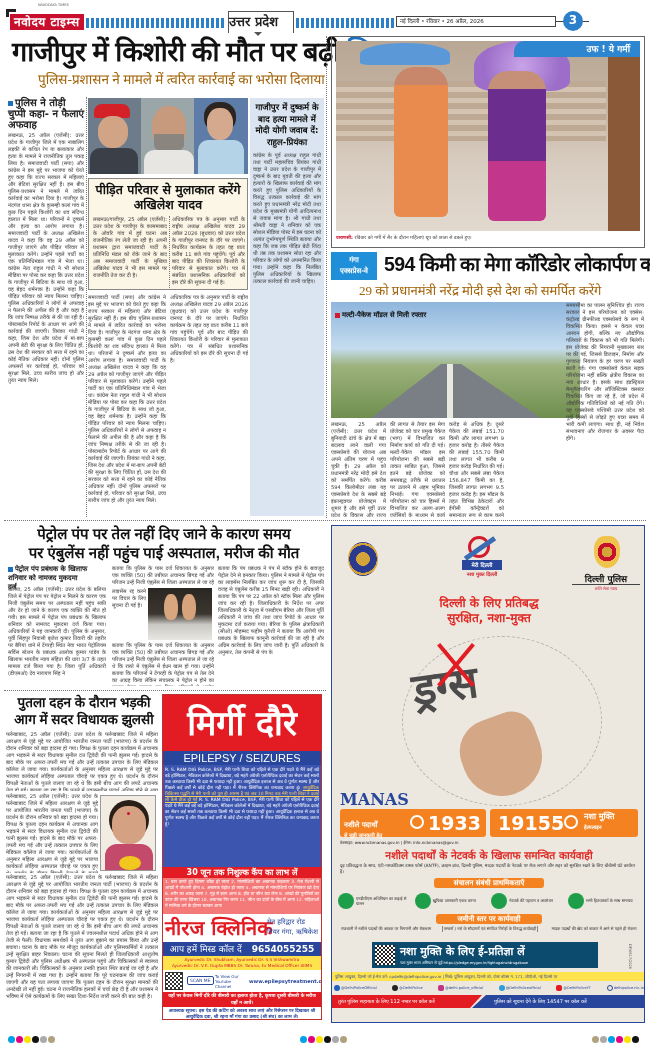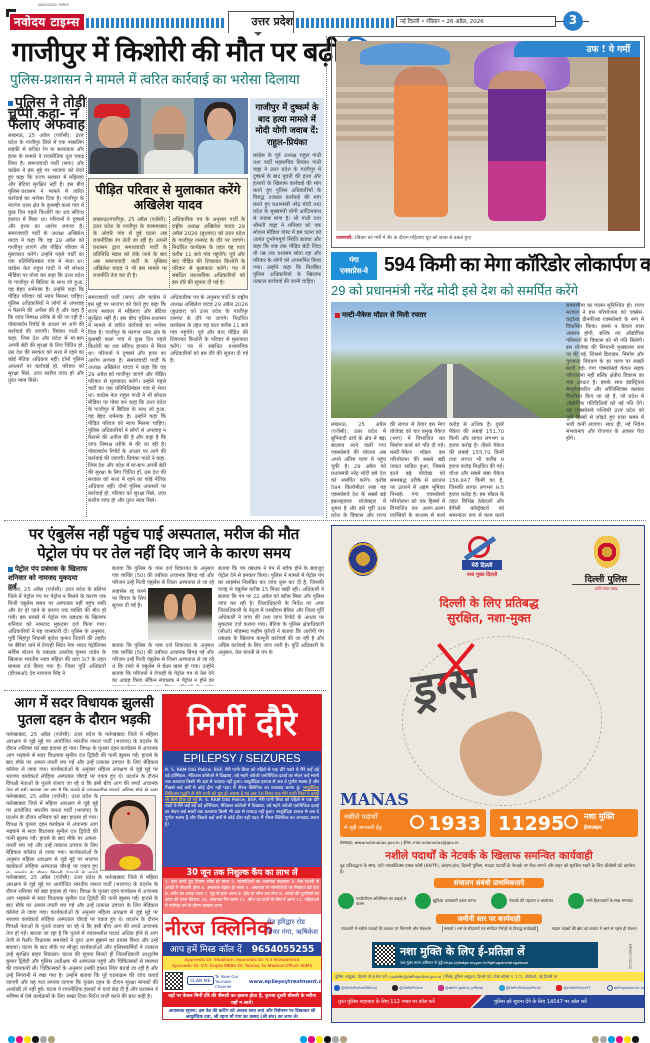--- a/index.html
+++ b/index.html
@@ -6,26 +6,26 @@
   html, body { width: 650px; height: 1043px; background: #fff; overflow: hidden; }
   body { font-family: "DejaVu Sans", sans-serif; color: #222; position: relative; }
   .abs { position: absolute; }
   .body-text { font-size: 5.2px; line-height: 7px; color: #444; text-align: justify; overflow: hidden; font-family: "DejaVu Sans", sans-serif; }
   .dotted-v { border-left: 1px dotted #777; }
   .dotted-h { border-top: 1px dotted #777; }
 
   
   .mast-stripes { background: repeating-linear-gradient(90deg, #2c7fc9 0 3px, #fff 3px 5px); }
   .brand { background: #c8102e; color: #fff; font-weight: bold; font-size: 12px; line-height: 16px; padding: 0 4px; font-family: "DejaVu Sans", sans-serif; letter-spacing: 0.5px; }
-  .section-tab { background: #fff; border: 1px solid #555; border-bottom: none; font-weight: bold; font-size: 11px; text-align: right; line-height: 20px; }
+  .section-tab { background: #fff; border: 1px solid #555; border-bottom: none; font-weight: bold; font-size: 13px; text-align: left; line-height: 20px; }
   .date-box { border: 1px solid #444; font-size: 5.5px; line-height: 9px; padding: 0 3px; background: #fff; white-space: nowrap; }
   .page-no { background: #2c7fc9; color: #fff; border-radius: 50%; font-size: 12px; text-align: center; line-height: 18px; font-weight: bold; }
 
   .headline { font-weight: bold; font-family: "Liberation Sans", sans-serif; color: #111; white-space: nowrap; }
-  .subhead { font-family: Liberation Sans, sans-serif; color: #0f766e; white-space: nowrap; }
+  .subhead { font-family: Liberation Serif, serif; color: #a16207; white-space: nowrap; margin-left: 28px; }
   .blue { color: #1e6fc0; }
   .bullet-sq { display: inline-block; width: 5px; height: 5px; background: #1e6fc0; margin-right: 2px; vertical-align: middle; }
   .bullet-red { display: inline-block; width: 5px; height: 5px; background: #d31c2b; margin-right: 2px; vertical-align: middle; }
 
   .photo { overflow: hidden; }
   .sidebar-box { background: #dbe5f1; }
 
   .tag-blue { background: #1e8fd8; color: #fff; text-align: center; font-size: 7px; line-height: 11px; font-weight: bold; }
 
   
@@ -52,21 +52,21 @@
   <div class="abs" style="left:556px;top:21px;width:8px;border-top:1px solid #444;"></div>
   <div class="abs page-no" style="left:563px;top:11px;width:20px;height:20px;">3</div>
   <div class="abs" style="left:583px;top:21px;width:6px;border-top:1px solid #444;"></div>
 </div>
 
 <div class="abs headline" style="left:12px;top:36px;font-size:27px;line-height:32px;letter-spacing:-0.5px;">
   <span>गाजीपुर में किशोरी की मौत पर बढ़ी </span><span class="blue">सियासत</span>
 </div>
 <div class="abs subhead" style="left:10px;top:71px;font-size:13.5px;line-height:18px;">पुलिस-प्रशासन ने मामले में त्वरित कार्रवाई का भरोसा दिलाया</div>
 
-<div class="abs" style="left:8px;top:97px;width:78px;font-size:14px;line-height:11px;font-weight:bold;">
+<div class="abs" style="left:8px;top:97px;width:78px;font-size:10px;line-height:11px;font-weight:bold;">
   <span class="bullet-sq"></span><span>पुलिस ने तोड़ी चुप्पी कहा- न फैलाएं अफवाह</span>
 </div>
 <div class="abs body-text" style="left:8px;top:132px;width:76px;height:385px;">
   <span>लखनऊ, 25 अप्रैल (एजेंसी): उत्तर प्रदेश के गाजीपुर जिले में एक नाबालिग लड़की से कथित रेप या बलात्कार और हत्या के मामले ने राजनीतिक तूल पकड़ लिया है।</span>
   <span>समाजवादी पार्टी (सपा) और कांग्रेस ने इस मुद्दे पर भाजपा को घेरते हुए कहा कि राज्य सरकार में महिलाएं और बेटियां सुरक्षित नहीं हैं। इस बीच पुलिस-प्रशासन ने मामले में त्वरित कार्रवाई का भरोसा दिया है। गाजीपुर के नंदगंज थाना क्षेत्र के कुसम्ही कलां गांव में कुछ दिन पहले किशोरी का शव संदिग्ध हालात में मिला था। परिजनों ने दुष्कर्म और हत्या का आरोप लगाया है। समाजवादी पार्टी के अध्यक्ष अखिलेश यादव ने कहा कि वह 29 अप्रैल को गाजीपुर जाएंगे और पीड़ित परिवार से मुलाकात करेंगे। उन्होंने पहले पार्टी का एक प्रतिनिधिमंडल गांव में भेजा था। कांग्रेस नेता राहुल गांधी ने भी सोशल मीडिया पर पोस्ट कर कहा कि उत्तर प्रदेश के गाजीपुर में बिटिया के साथ जो हुआ, वह बेहद शर्मनाक है। उन्होंने कहा कि पीड़ित परिवार को न्याय मिलना चाहिए। पुलिस अधिकारियों ने लोगों से अफवाह न फैलाने की अपील की है और कहा है कि जांच निष्पक्ष तरीके से की जा रही है। पोस्टमार्टम रिपोर्ट के आधार पर आगे की कार्रवाई की जाएगी। प्रियंका गांधी ने कहा, जिस देश और प्रदेश में मां-बाप अपनी बेटी की सुरक्षा के लिए चिंतित हों, उस देश की सरकार को सत्ता में रहने का कोई नैतिक अधिकार नहीं। दोनों पुलिस अफसरों पर कार्रवाई हो, परिवार को सुरक्षा मिले, उच्च स्तरीय जांच हो और तुरंत न्याय मिले।</span>
 </div>
 <div class="abs dotted-v" style="left:86px;top:97px;height:420px;"></div>
 
 <div class="abs photo" style="left:88px;top:98px;width:160px;height:76px;background:linear-gradient(90deg,#6d7b8a 0 33%,#9aa6a8 33% 66%,#5e7ca8 66%);">
   <div class="abs" style="left:6px;top:6px;width:36px;height:14px;background:#d42027;border-radius:8px 8px 2px 2px;"></div>
@@ -129,41 +129,41 @@
 </div>
 
 <div class="abs body-text" style="left:331px;top:421px;width:55px;height:96px;">लखनऊ, 25 अप्रैल (एजेंसी): उत्तर प्रदेश में बुनियादी ढांचे के क्षेत्र में बड़ा बदलाव लाने वाली गंगा एक्सप्रेसवे की योजना अब अपने अंतिम चरण में पहुंच चुकी है। 29 अप्रैल को प्रधानमंत्री नरेंद्र मोदी इसे देश को समर्पित करेंगे। करीब 594 किलोमीटर लंबा यह एक्सप्रेसवे देश के सबसे बड़े इंफ्रास्ट्रक्चर प्रोजेक्ट्स में शुमार है और इसे पूर्वी उत्तर प्रदेश के विकास और राज्य सरकार की महत्वाकांक्षी योजना का प्रतीक माना जा रहा है। करीब 37 हजार करोड़</div>
 <div class="abs body-text" style="left:390px;top:421px;width:55px;height:96px;">की लागत से तैयार इस मेगा प्रोजेक्ट को चार प्रमुख पैकेज (भाग) में विभाजित कर निर्माण कार्य को गति दी गई। मल्टी-पैकेज मॉडल इस परियोजना की सबसे बड़ी ताकत साबित हुआ, जिससे इतने बड़े प्रोजेक्ट को समयबद्ध तरीके से धरातल पर उतारने में अहम भूमिका निभाई। गंगा एक्सप्रेसवे परियोजना को चार हिस्सों में विभाजित कर अलग-अलग एजेंसियों के माध्यम से कार्य कराया गया। पहले पैकेज की लंबाई 129.70 किमी है, जिसकी लागत 9 हजार</div>
 <div class="abs body-text" style="left:449px;top:421px;width:55px;height:96px;">करोड़ से अधिक है। दूसरे पैकेज की लंबाई 151.70 किमी और लागत लगभग 9 हजार करोड़ है। तीसरे पैकेज की लंबाई 155.70 किमी तथा लागत भी करीब 9 हजार करोड़ निर्धारित की गई। चौथा और सबसे लंबा पैकेज 156.847 किमी का है, जिसकी लागत लगभग 9.5 हजार करोड़ है। इस मॉडल के तहत विभिन्न ठेकेदारों और ईपीसी कॉन्ट्रैक्टरों को समानांतर रूप से काम करने का अवसर मिला, जिससे निर्माण कार्य में उल्लेखनीय तेजी आई और</div>
 <div class="abs body-text" style="left:566px;top:302px;width:78px;height:215px;">समयसीमा का पालन सुनिश्चित हो। राज्य सरकार ने इस परियोजना को एक्सेस-कंट्रोल्ड ग्रीनफील्ड एक्सप्रेसवे के रूप में विकसित किया। इससे न केवल यात्रा आसान होगी, बल्कि नए औद्योगिक गलियारों के विकास को भी गति मिलेगी। इस प्रोजेक्ट की निगरानी मुख्यालय स्तर पर की गई, जिससे डिजाइन, निर्माण और गुणवत्ता नियंत्रण के हर चरण पर सख्ती बरती गई। गंगा एक्सप्रेसवे केवल सड़क परियोजना नहीं बल्कि क्षेत्रीय विकास का नया आधार है। इसके साथ इंडस्ट्रियल मैन्युफैक्चरिंग और लॉजिस्टिक्स क्लस्टर विकसित किए जा रहे हैं, जो प्रदेश में औद्योगिक गतिविधियों को नई गति देंगे। यह एक्सप्रेसवे पश्चिमी उत्तर प्रदेश को पूर्वी हिस्सों से जोड़ते हुए यात्रा समय में भारी कमी लाएगा। साथ ही, नई निवेश संभावनाएं और रोजगार के अवसर पैदा होंगे।</div>
 
 <div class="abs dotted-h" style="left:4px;top:520px;width:642px;"></div>
 
 <div class="abs headline" style="left:14px;top:524px;width:300px;font-size:15px;line-height:19px;text-align:center;white-space:normal;">
+  <div>पेट्रोल पंप पर तेल नहीं दिए जाने के कारण समय</div>
   <div>पर एंबुलेंस नहीं पहुंच पाई अस्पताल, मरीज की मौत</div>
-  <div>पेट्रोल पंप पर तेल नहीं दिए जाने के कारण समय</div>
 </div>
 <div class="abs" style="left:8px;top:565px;width:80px;font-size:6.8px;line-height:9px;font-weight:bold;">
   <span class="bullet-sq"></span><span>पेट्रोल पंप प्रबंधक के खिलाफ शनिवार को नामजद मुकदमा दर्ज</span>
 </div>
 <div class="abs body-text" style="left:8px;top:586px;width:98px;height:100px;">बलिया, 25 अप्रैल (एजेंसी): उत्तर प्रदेश के बलिया जिले में पेट्रोल पंप पर पेट्रोल न मिलने के कारण एक निजी एंबुलेंस समय पर अस्पताल नहीं पहुंच सकी और देर हो जाने के कारण एक व्यक्ति की मौत हो गयी। इस मामले में पेट्रोल पंप प्रबंधक के खिलाफ शनिवार को नामजद मुकदमा दर्ज किया गया। अधिकारियों ने यह जानकारी दी। पुलिस के अनुसार, पूर्वी सिंहपुर निवासी बृजेश कुमार तिवारी की तहरीर पर बैरिया थाने में टेंगरही स्थित नेवा भारत पेट्रोलियम सर्विस स्टेशन के प्रबंधक आलोक कुमार पांडेय के खिलाफ भारतीय न्याय संहिता की धारा 3/7 के तहत मामला दर्ज किया गया है। जिला पूर्ति अधिकारी (डीएसओ) देव नारायण सिंह ने</div>
 <div class="abs body-text" style="left:112px;top:565px;width:102px;height:20px;">बताया कि पुलिस के पास दर्ज शिकायत के अनुसार एक व्यक्ति (50) की तबीयत अचानक बिगड़ गई और परिजन उन्हें निजी एंबुलेंस से जिला अस्पताल ले जा रहे थे कि रास्ते में एंबुलेंस में ईंधन खत्म हो गया। उन्होंने बताया कि परिजनों ने टेंगरही के पेट्रोल पंप से तेल देने का आग्रह किया लेकिन संचालक ने पेट्रोल न होने का हवाला देकर इनकार कर दिया। परिजनों ने आरोप लगाया कि समय पर अस्पताल न पहुंच पाने के कारण मरीज की मौत हो गई। जिलाधिकारी मंगला प्रसाद सिंह ने बताया कि 22 अप्रैल की रात 9:21 बजे पेट्रोल पंप पर पहुंचे थे</div>
 <div class="abs photo" style="left:148px;top:588px;width:64px;height:52px;background:linear-gradient(180deg,#2a2622 0%,#3c3630 50%,#c9c7c2 70%,#e8e7e3 100%);">
   <div class="abs" style="left:16px;top:6px;width:14px;height:26px;background:#d9a77f;border-radius:45% 45% 40% 40%;"></div>
   <div class="abs" style="left:34px;top:6px;width:14px;height:26px;background:#d6a37c;border-radius:45% 45% 40% 40%;"></div>
 </div>
 <div class="abs body-text" style="left:112px;top:588px;width:34px;height:52px;">लाइसेंस रद्द करने पर विचार के लिए सूचना दी गई है।</div>
 <div class="abs body-text" style="left:112px;top:642px;width:102px;height:44px;">बताया कि पुलिस के पास दर्ज शिकायत के अनुसार एक व्यक्ति (50) की तबीयत अचानक बिगड़ गई और परिजन उन्हें निजी एंबुलेंस से जिला अस्पताल ले जा रहे थे कि रास्ते में एंबुलेंस में ईंधन खत्म हो गया। उन्होंने बताया कि परिजनों ने टेंगरही के पेट्रोल पंप से तेल देने का आग्रह किया लेकिन संचालक ने पेट्रोल न होने का हवाला देकर इनकार कर दिया। परिजनों ने आरोप लगाया कि समय पर अस्पताल न पहुंच पाने के कारण मरीज की मौत हो गई। जिलाधिकारी मंगला प्रसाद सिंह ने बताया कि 22 अप्रैल की रात 9:21 बजे पेट्रोल पंप पर पहुंचे थे</div>
 <div class="abs body-text" style="left:218px;top:565px;width:106px;height:121px;">बताया कि पंप प्रबंधक ने पंप में स्टॉक होने के बावजूद पेट्रोल देने से इनकार किया। पुलिस ने मामले में पेट्रोल पंप का लाइसेंस निलंबित कर जांच शुरू कर दी है, जिसकी वजह से एंबुलेंस करीब 15 मिनट खड़ी रही। अधिकारी ने बताया कि पंप पर 22 अप्रैल को स्टॉक मिला और पुलिस जांच कर रही है। जिलाधिकारी के निर्देश पर अपर जिलाधिकारी के नेतृत्व में एसडीएम बैरिया और जिला पूर्ति अधिकारी ने जांच की तथा जांच रिपोर्ट के आधार पर मुकदमा दर्ज कराया गया। बैरिया के पुलिस क्षेत्राधिकारी (सीओ) मोहम्मद फहीम कुरैशी ने बताया कि आरोपी पंप प्रबंधक के खिलाफ कानूनी कार्रवाई की जा रही है और अग्रिम कार्रवाई के लिए जांच जारी है। पूर्ति अधिकारी के अनुसार, तेल कंपनी से पंप के</div>
 
 <div class="abs dotted-h" style="left:4px;top:690px;width:322px;"></div>
 
 <div class="abs headline" style="left:4px;top:694px;width:160px;font-size:13.5px;line-height:17px;text-align:center;white-space:normal;">
+  <div>पुतला दहन के दौरान भड़की</div>
   <div>आग में सदर विधायक झुलसी</div>
-  <div>पुतला दहन के दौरान भड़की</div>
 </div>
 <div class="abs body-text" style="left:6px;top:731px;width:152px;height:60px;">फर्रुखाबाद, 25 अप्रैल (एजेंसी): उत्तर प्रदेश के फर्रुखाबाद जिले में महिला आरक्षण से जुड़े मुद्दे पर आयोजित भारतीय जनता पार्टी (भाजपा) के प्रदर्शन के दौरान शनिवार को बड़ा हादसा हो गया। विपक्ष के पुतला दहन कार्यक्रम में अचानक आग भड़कने से सदर विधायक सुनील दत्त द्विवेदी की पत्नी झुलस गईं। हादसे के बाद मौके पर अफरा-तफरी मच गई और उन्हें तत्काल उपचार के लिए मेडिकल कॉलेज ले जाया गया। कार्यकर्ताओं के अनुसार महिला आरक्षण से जुड़े मुद्दे पर भाजपा कार्यकर्ता लोहिया अस्पताल चौराहे पर एकत्र हुए थे। प्रदर्शन के दौरान विपक्षी नेताओं के पुतले जलाए जा रहे थे कि इसी बीच आग की लपटें अचानक तेज हो गईं। बताया जा रहा है कि पुतले में ज्वलनशील पदार्थ अधिक होने से आग तेजी से फैली। विधायक समर्थकों ने तुरंत आग बुझाने का प्रयास किया और उन्हें बचाया। घटना के बाद मौके पर मौजूद कार्यकर्ताओं और पुलिसकर्मियों ने तत्काल उन्हें सुरक्षित बाहर निकाला। घटना की सूचना मिलते ही जिलाधिकारी आशुतोष कुमार द्विवेदी और पुलिस अधीक्षक भी अस्पताल पहुंचे और चिकित्सकों से स्वास्थ्य की जानकारी ली। चिकित्सकों के अनुसार उनकी हालत स्थिर बताई जा रही है और उन्हें निगरानी में रखा गया है। उन्होंने बताया कि पूरे घटनाक्रम की जांच कराई जाएगी और यह पता लगाया जाएगा कि पुतला दहन के दौरान सुरक्षा मानकों की अनदेखी तो नहीं हुई। घटना ने राजनीतिक हलकों में चर्चा छेड़ दी है और प्रशासन ने भविष्य में ऐसे कार्यक्रमों के लिए सख्त दिशा-निर्देश जारी करने की बात कही है।</div>
 <div class="abs body-text" style="left:6px;top:793px;width:92px;height:80px;">फर्रुखाबाद, 25 अप्रैल (एजेंसी): उत्तर प्रदेश के फर्रुखाबाद जिले में महिला आरक्षण से जुड़े मुद्दे पर आयोजित भारतीय जनता पार्टी (भाजपा) के प्रदर्शन के दौरान शनिवार को बड़ा हादसा हो गया। विपक्ष के पुतला दहन कार्यक्रम में अचानक आग भड़कने से सदर विधायक सुनील दत्त द्विवेदी की पत्नी झुलस गईं। हादसे के बाद मौके पर अफरा-तफरी मच गई और उन्हें तत्काल उपचार के लिए मेडिकल कॉलेज ले जाया गया। कार्यकर्ताओं के अनुसार महिला आरक्षण से जुड़े मुद्दे पर भाजपा कार्यकर्ता लोहिया अस्पताल चौराहे पर एकत्र हुए थे। प्रदर्शन के दौरान विपक्षी नेताओं के पुतले जलाए जा रहे थे कि इसी बीच आग की लपटें अचानक तेज हो गईं। बताया जा रहा है कि पुतले में ज्वलनशील पदार्थ अधिक होने से आग तेजी से फैली। विधायक समर्थकों ने तुरंत आग बुझाने का प्रयास किया और उन्हें बचाया। घटना के बाद मौके पर मौजूद कार्यकर्ताओं और पुलिसकर्मियों ने तत्काल उन्हें सुरक्षित बाहर निकाला। घटना की सूचना मिलते ही जिलाधिकारी आशुतोष कुमार द्विवेदी और पुलिस अधीक्षक भी अस्पताल पहुंचे और चिकित्सकों से स्वास्थ्य की जानकारी ली। चिकित्सकों के अनुसार उनकी हालत स्थिर बताई जा रही है और उन्हें निगरानी में रखा गया है। उन्होंने बताया कि पूरे घटनाक्रम की जांच कराई जाएगी और यह पता लगाया जाएगा कि पुतला दहन के दौरान सुरक्षा मानकों की अनदेखी तो नहीं हुई। घटना ने राजनीतिक हलकों में चर्चा छेड़ दी है और प्रशासन ने भविष्य में ऐसे कार्यक्रमों के लिए सख्त दिशा-निर्देश जारी करने की बात कही है।</div>
 <div class="abs photo" style="left:100px;top:795px;width:56px;height:76px;background:#f2ece3;border:1px solid #999;">
   <div class="abs" style="left:8px;top:4px;width:40px;height:40px;background:#2a1e18;border-radius:50%;"></div>
   <div class="abs" style="left:11px;top:10px;width:34px;height:38px;background:#d4a183;border-radius:45%;"></div>
   <div class="abs" style="left:26px;top:16px;width:3px;height:3px;background:#c8102e;border-radius:50%;"></div>
   <div class="abs" style="left:4px;top:48px;width:48px;height:28px;background:#c44a6b;border-radius:12px 12px 0 0;"></div>
   <div class="abs" style="left:18px;top:60px;width:22px;height:14px;background:#f2c81f;border-radius:50%;"></div>
 </div>
@@ -223,29 +223,29 @@
   <div class="abs" style="left:70px;top:110px;width:200px;height:170px;border-radius:50%;border:1px dashed #b5b0a6;"></div>
   <div class="abs" style="left:80px;top:128px;font-size:44px;font-weight:bold;color:#4b4b4b;transform:rotate(-8deg);">ड्रग्स</div>
   <div class="abs" style="left:104px;top:116px;width:40px;height:46px;">
     <div style="position:absolute;left:18px;top:-4px;width:4px;height:54px;background:#e31b23;transform:rotate(40deg);"></div>
     <div style="position:absolute;left:18px;top:-4px;width:4px;height:54px;background:#e31b23;transform:rotate(-40deg);"></div>
   </div>
   <div class="abs" style="left:130px;top:190px;width:80px;height:80px;background:#d4a786;border-radius:40% 30% 50% 50%;transform:rotate(-20deg);"></div>
 
   <div class="abs" style="left:8px;top:264px;font-size:16px;font-weight:bold;color:#27469c;font-family:'DejaVu Serif',serif;">MANAS</div>
   <div class="abs orange-pill" style="left:8px;top:283px;width:146px;height:28px;">
-    <div class="abs" style="left:4px;top:3px;font-size:7px;line-height:10px;font-weight:normal;">
+    <div class="abs" style="left:4px;top:11px;font-size:7px;line-height:10px;font-weight:bold;">
       <div>नशीले पदार्थों</div>
       <div style="font-size:5px;">से जुड़ी जानकारी हेतु</div>
     </div>
     <div class="abs" style="left:70px;top:6px;width:14px;height:14px;border:2px solid #fff;border-radius:50%;"></div>
     <div class="abs" style="left:88px;top:0;font-size:19px;line-height:28px;font-weight:bold;">1933</div>
   </div>
   <div class="abs orange-pill" style="left:158px;top:283px;width:148px;height:28px;">
-    <div class="abs" style="left:8px;top:0;font-size:19px;line-height:28px;font-weight:bold;">11295</div>
+    <div class="abs" style="left:8px;top:0;font-size:19px;line-height:28px;font-weight:bold;">19155</div>
     <div class="abs" style="left:74px;top:6px;width:14px;height:14px;border:2px solid #fff;border-radius:50%;"></div>
     <div class="abs" style="left:94px;top:3px;font-size:8px;line-height:10px;font-weight:bold;">
       <div>नशा मुक्ति</div>
       <div style="font-size:5px;">हेल्पलाइन</div>
     </div>
   </div>
   <div class="abs" style="left:8px;top:314px;font-size:4px;color:#222;">वेबसाइट: www.ncbmanas.gov.in | ईमेल: info.ncbmanas@gov.in</div>
 
   <div class="abs" style="left:0;top:322px;width:314px;text-align:center;font-size:10.5px;font-weight:bold;color:#e02b27;">नशीले पदार्थों के नेटवर्क के खिलाफ समन्वित कार्यवाही</div>
   <div class="abs" style="left:8px;top:337px;width:298px;font-size:4.4px;line-height:6px;color:#333;">दृढ़ प्रतिबद्धता के साथ, एंटी-नारकोटिक्स टास्क फोर्स (ANTF), क्राइम ब्रांच, दिल्ली पुलिस, मादक पदार्थों के नेटवर्क पर रोक लगाने और शहर को सुरक्षित रखने के लिए चौबीसों घंटे कार्यरत है।</div>

